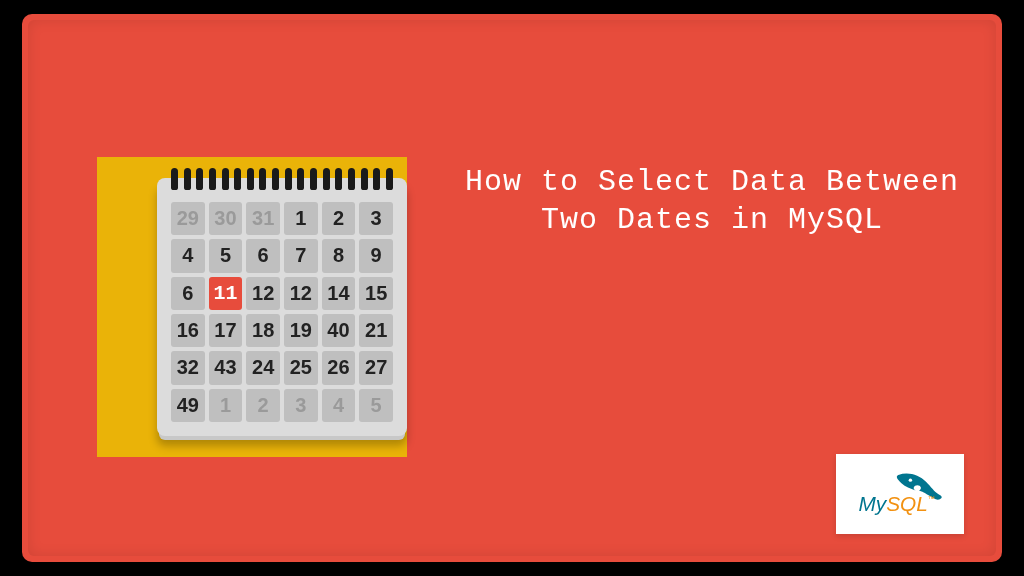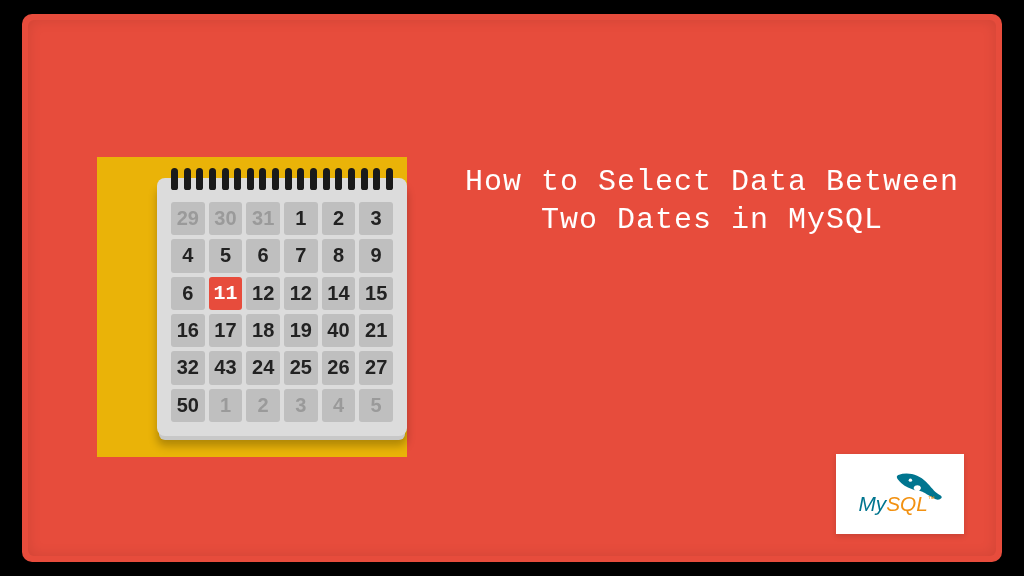--- a/index.html
+++ b/index.html
@@ -146,21 +146,21 @@
           <div class="cell">18</div>
           <div class="cell">19</div>
           <div class="cell">40</div>
           <div class="cell">21</div>
           <div class="cell">32</div>
           <div class="cell">43</div>
           <div class="cell">24</div>
           <div class="cell">25</div>
           <div class="cell">26</div>
           <div class="cell">27</div>
-          <div class="cell">50</div>
+          <div class="cell">49</div>
           <div class="cell dim">1</div>
           <div class="cell dim">2</div>
           <div class="cell dim">3</div>
           <div class="cell dim">4</div>
           <div class="cell dim">5</div>
         </div>
     </div>
   </div>
 
   <div class="logo-card">

